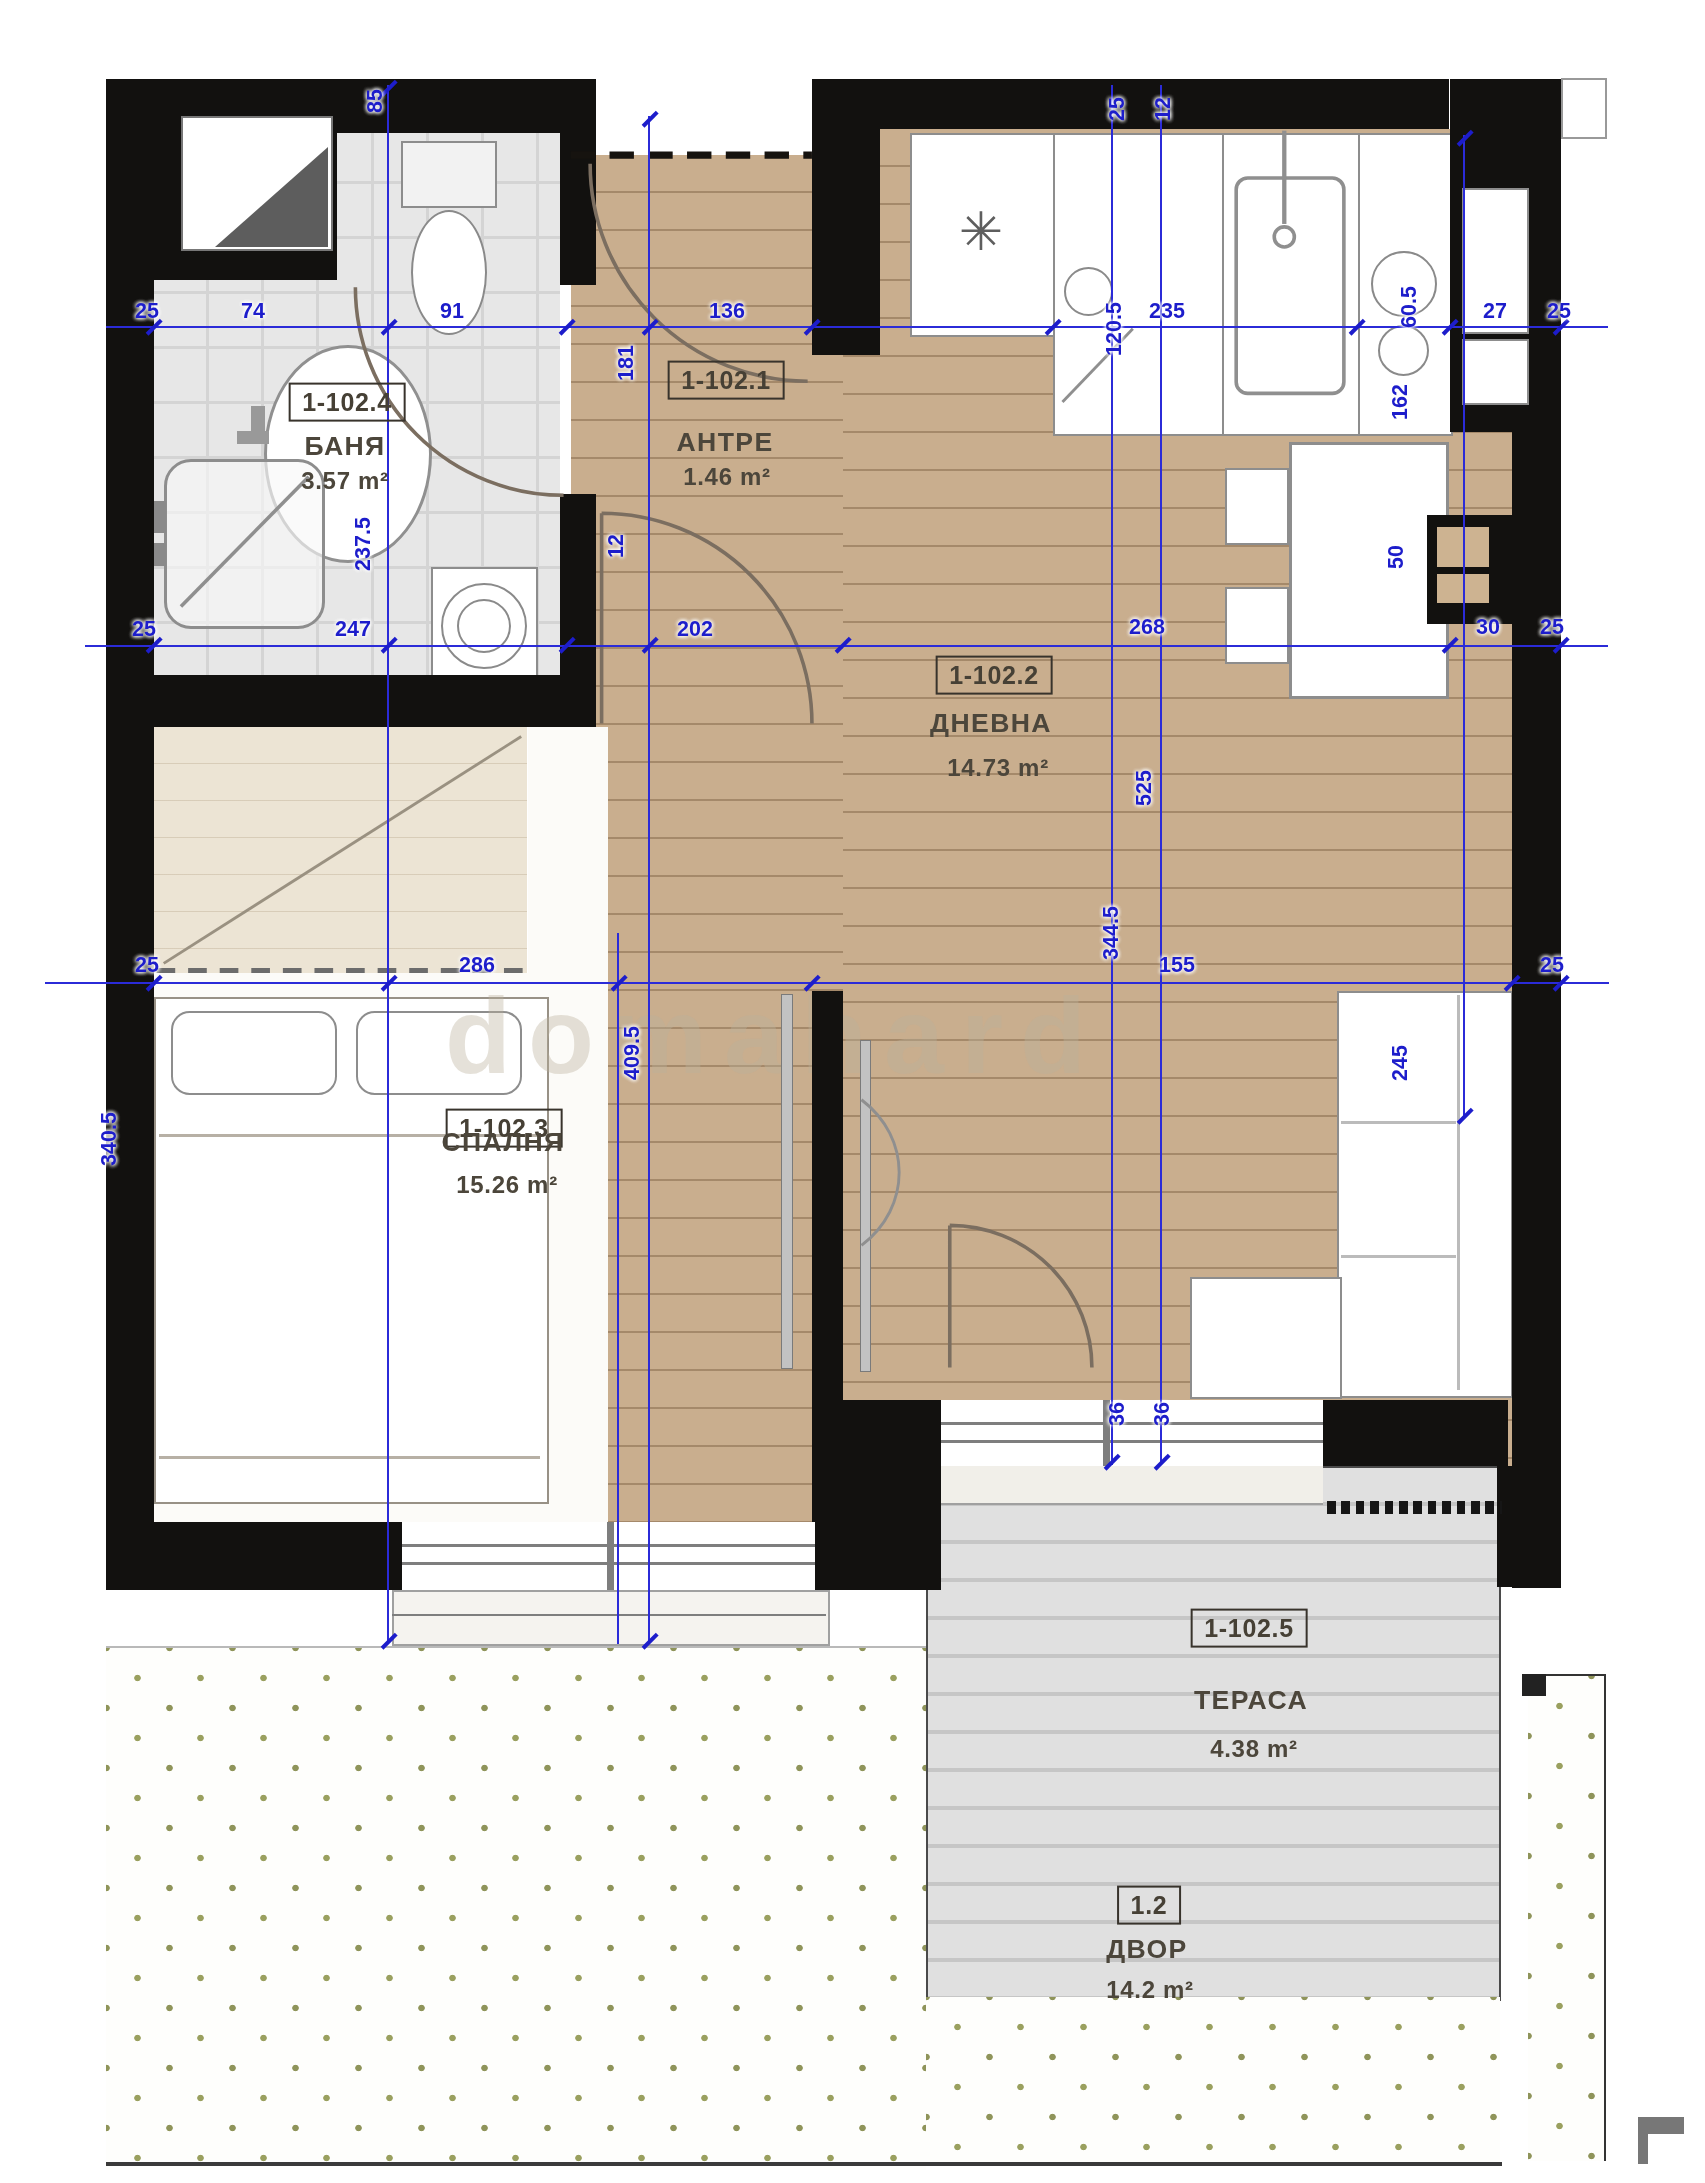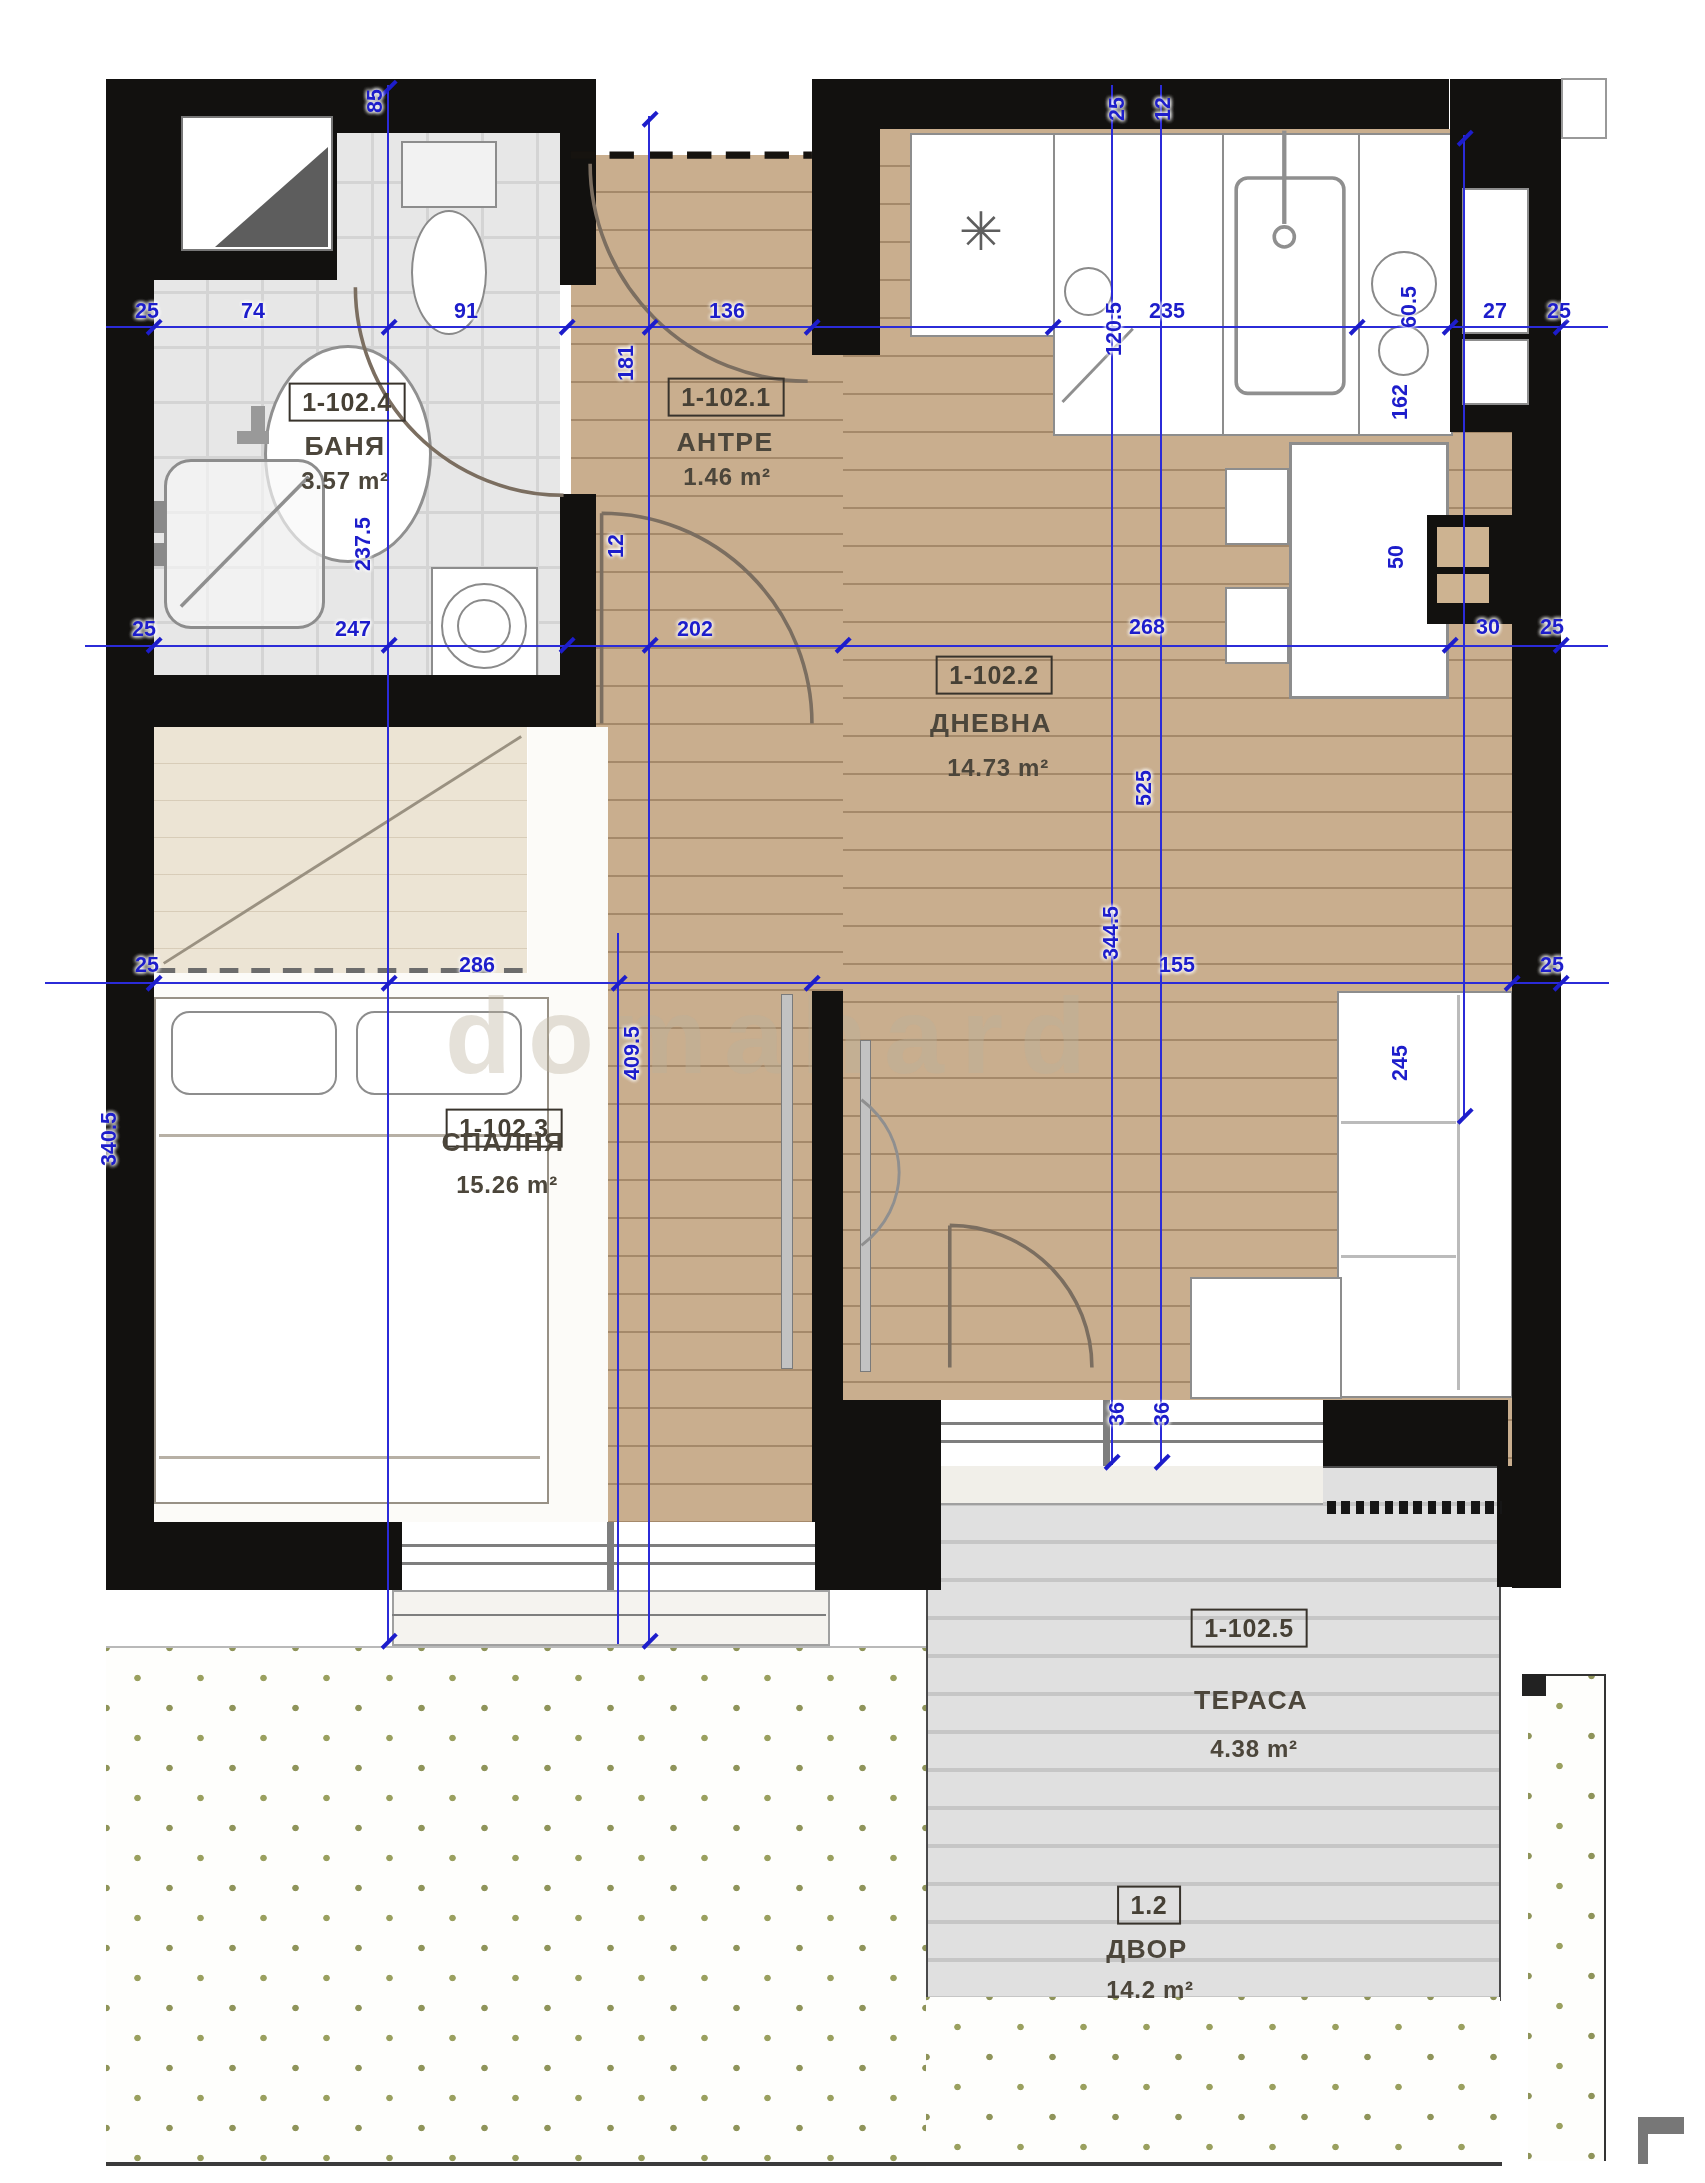--- a/index.html
+++ b/index.html
@@ -193,21 +193,21 @@
   <div class="tick" style="left:650px;top:119px"></div>
   <div class="tick" style="left:389px;top:1641px"></div>
   <div class="tick" style="left:650px;top:1641px"></div>
   <div class="tick" style="left:1112px;top:1462px"></div>
   <div class="tick" style="left:1162px;top:1462px"></div>
   <div class="tick" style="left:1465px;top:138px"></div>
   <div class="tick" style="left:1465px;top:1116px"></div>
 
   <div class="dim" style="left:147px;top:311px">25</div>
   <div class="dim" style="left:253px;top:311px">74</div>
-  <div class="dim" style="left:466px;top:311px">91</div>
+  <div class="dim" style="left:452px;top:311px">91</div>
   <div class="dim" style="left:727px;top:311px">136</div>
   <div class="dim" style="left:1167px;top:311px">235</div>
   <div class="dim rot" style="left:1409px;top:307px">60.5</div>
   <div class="dim" style="left:1495px;top:311px">27</div>
   <div class="dim" style="left:1559px;top:311px">25</div>
 
   <div class="dim" style="left:144px;top:629px">25</div>
   <div class="dim" style="left:353px;top:629px">247</div>
   <div class="dim" style="left:695px;top:629px">202</div>
   <div class="dim" style="left:1147px;top:627px">268</div>
@@ -233,21 +233,21 @@
   <div class="dim rot" style="left:1400px;top:1063px">245</div>
   <div class="dim rot" style="left:632px;top:1053px">409.5</div>
   <div class="dim rot" style="left:109px;top:1139px">340.5</div>
   <div class="dim rot" style="left:1117px;top:1414px">36</div>
   <div class="dim rot" style="left:1162px;top:1414px">36</div>
 
   <div class="tag" style="left:347px;top:402px">1-102.4</div>
   <div class="rtext" style="left:345px;top:446px">БАНЯ</div>
   <div class="rtext rarea" style="left:345px;top:481px">3.57 m²</div>
 
-  <div class="tag" style="left:726px;top:397px">1-102.1</div>
+  <div class="tag" style="left:726px;top:380px">1-102.1</div>
   <div class="rtext" style="left:725px;top:442px">АНТРЕ</div>
   <div class="rtext rarea" style="left:727px;top:477px">1.46 m²</div>
 
   <div class="tag" style="left:994px;top:675px">1-102.2</div>
   <div class="rtext" style="left:991px;top:723px">ДНЕВНА</div>
   <div class="rtext rarea" style="left:998px;top:768px">14.73 m²</div>
 
   <div class="tag" style="left:504px;top:1128px">1-102.3</div>
   <div class="rtext" style="left:503px;top:1142px">СПАЛНЯ</div>
   <div class="rtext rarea" style="left:507px;top:1185px">15.26 m²</div>

